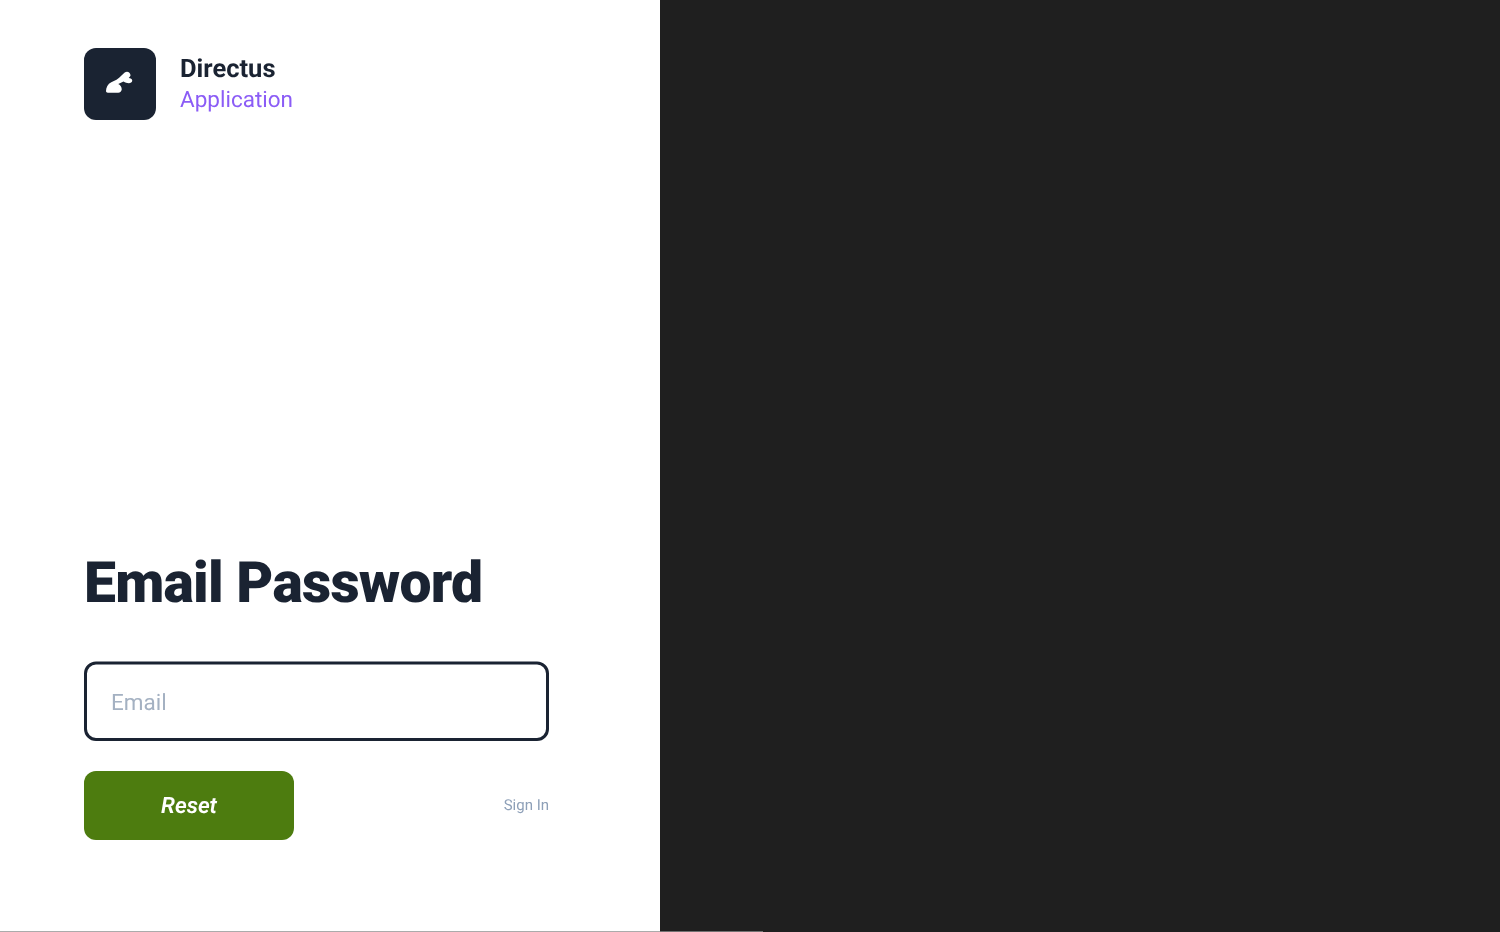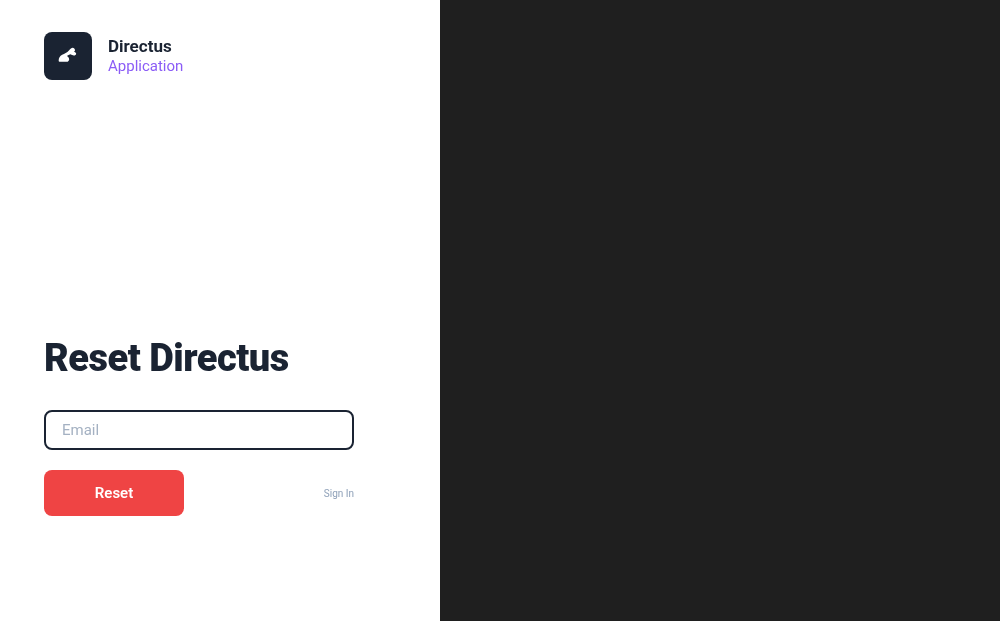--- a/index.html
+++ b/index.html
@@ -13,24 +13,25 @@
       width: 1000px;
       height: 621px;
       display: flex;
       overflow: hidden;
     }
     
     .left-panel {
       width: 440px;
       height: 100%;
       background: #ffffff;
-      padding: 32px 44px;
+      padding: 32px 56px;
       display: flex;
       flex-direction: column;
       position: relative;
+      gap: 31px;
     }
     
     .right-panel {
       flex: 1;
       height: 100%;
       background: #1f1f1f;
     }
     
     .brand {
       display: flex;
@@ -79,21 +80,21 @@
     .page-title {
       font-size: 38px;
       font-weight: 900;
       color: #1a2332;
       letter-spacing: -0.5px;
       margin-bottom: 30px;
     }
     
     .email-input {
       width: 310px;
-      height: 40px;
+      height: 53px;
       border: 2px solid #1a2332;
       border-radius: 8px;
       padding: 0 16px;
       font-size: 15px;
       color: #1a2332;
       outline: none;
       font-family: inherit;
     }
     
     .email-input::placeholder {
@@ -104,28 +105,29 @@
       width: 310px;
       display: flex;
       align-items: center;
       justify-content: space-between;
       margin-top: 20px;
     }
     
     .reset-button {
       width: 140px;
       height: 46px;
-      background: #ef4444;
+      background: #4d7c0f;
       color: #ffffff;
       border: none;
       border-radius: 8px;
       font-size: 15px;
       font-weight: 600;
       cursor: pointer;
       font-family: inherit;
+      font-style: italic;
     }
     
     .signin-link {
       font-size: 10px;
       color: #8ea0b8;
       text-decoration: none;
       cursor: pointer;
     }
   </style>
 </head>
@@ -138,21 +140,21 @@
         <path d="M 4 16 C 4 14 5 12 7 11 C 8 10.5 9 10 10 9.5 C 11 9 12 8 13 7 C 14 6 15 5 16 5 C 17 5 18 6 18 7 C 18 7.5 17.5 8 17 8.5 C 18 8.5 19 9 19 10 C 19 11 18 11.5 17 11.5 C 16 11.5 15 11 14 10.5 C 13 11 12 11.5 11 12 C 12 12.5 13 13.5 13 15 C 13 16 12 17 11 17 L 5 17 C 4.5 17 4 16.5 4 16 Z"></path>
       </svg>
     </div>
     <div class="brand-text">
       <div class="brand-name">Directus</div>
       <div class="brand-subtitle">Application</div>
     </div>
   </div>
 
   <div class="form-section">
-    <h1 class="page-title">Reset Directus</h1>
+    <h1 class="page-title">Email Password</h1>
     <input type="email" class="email-input" placeholder="Email" style="">
     <div class="actions">
       <button class="reset-button">Reset</button>
       <a class="signin-link">Sign In</a>
     </div>
   </div>
 </div>
 
 <div class="right-panel"></div>
 

